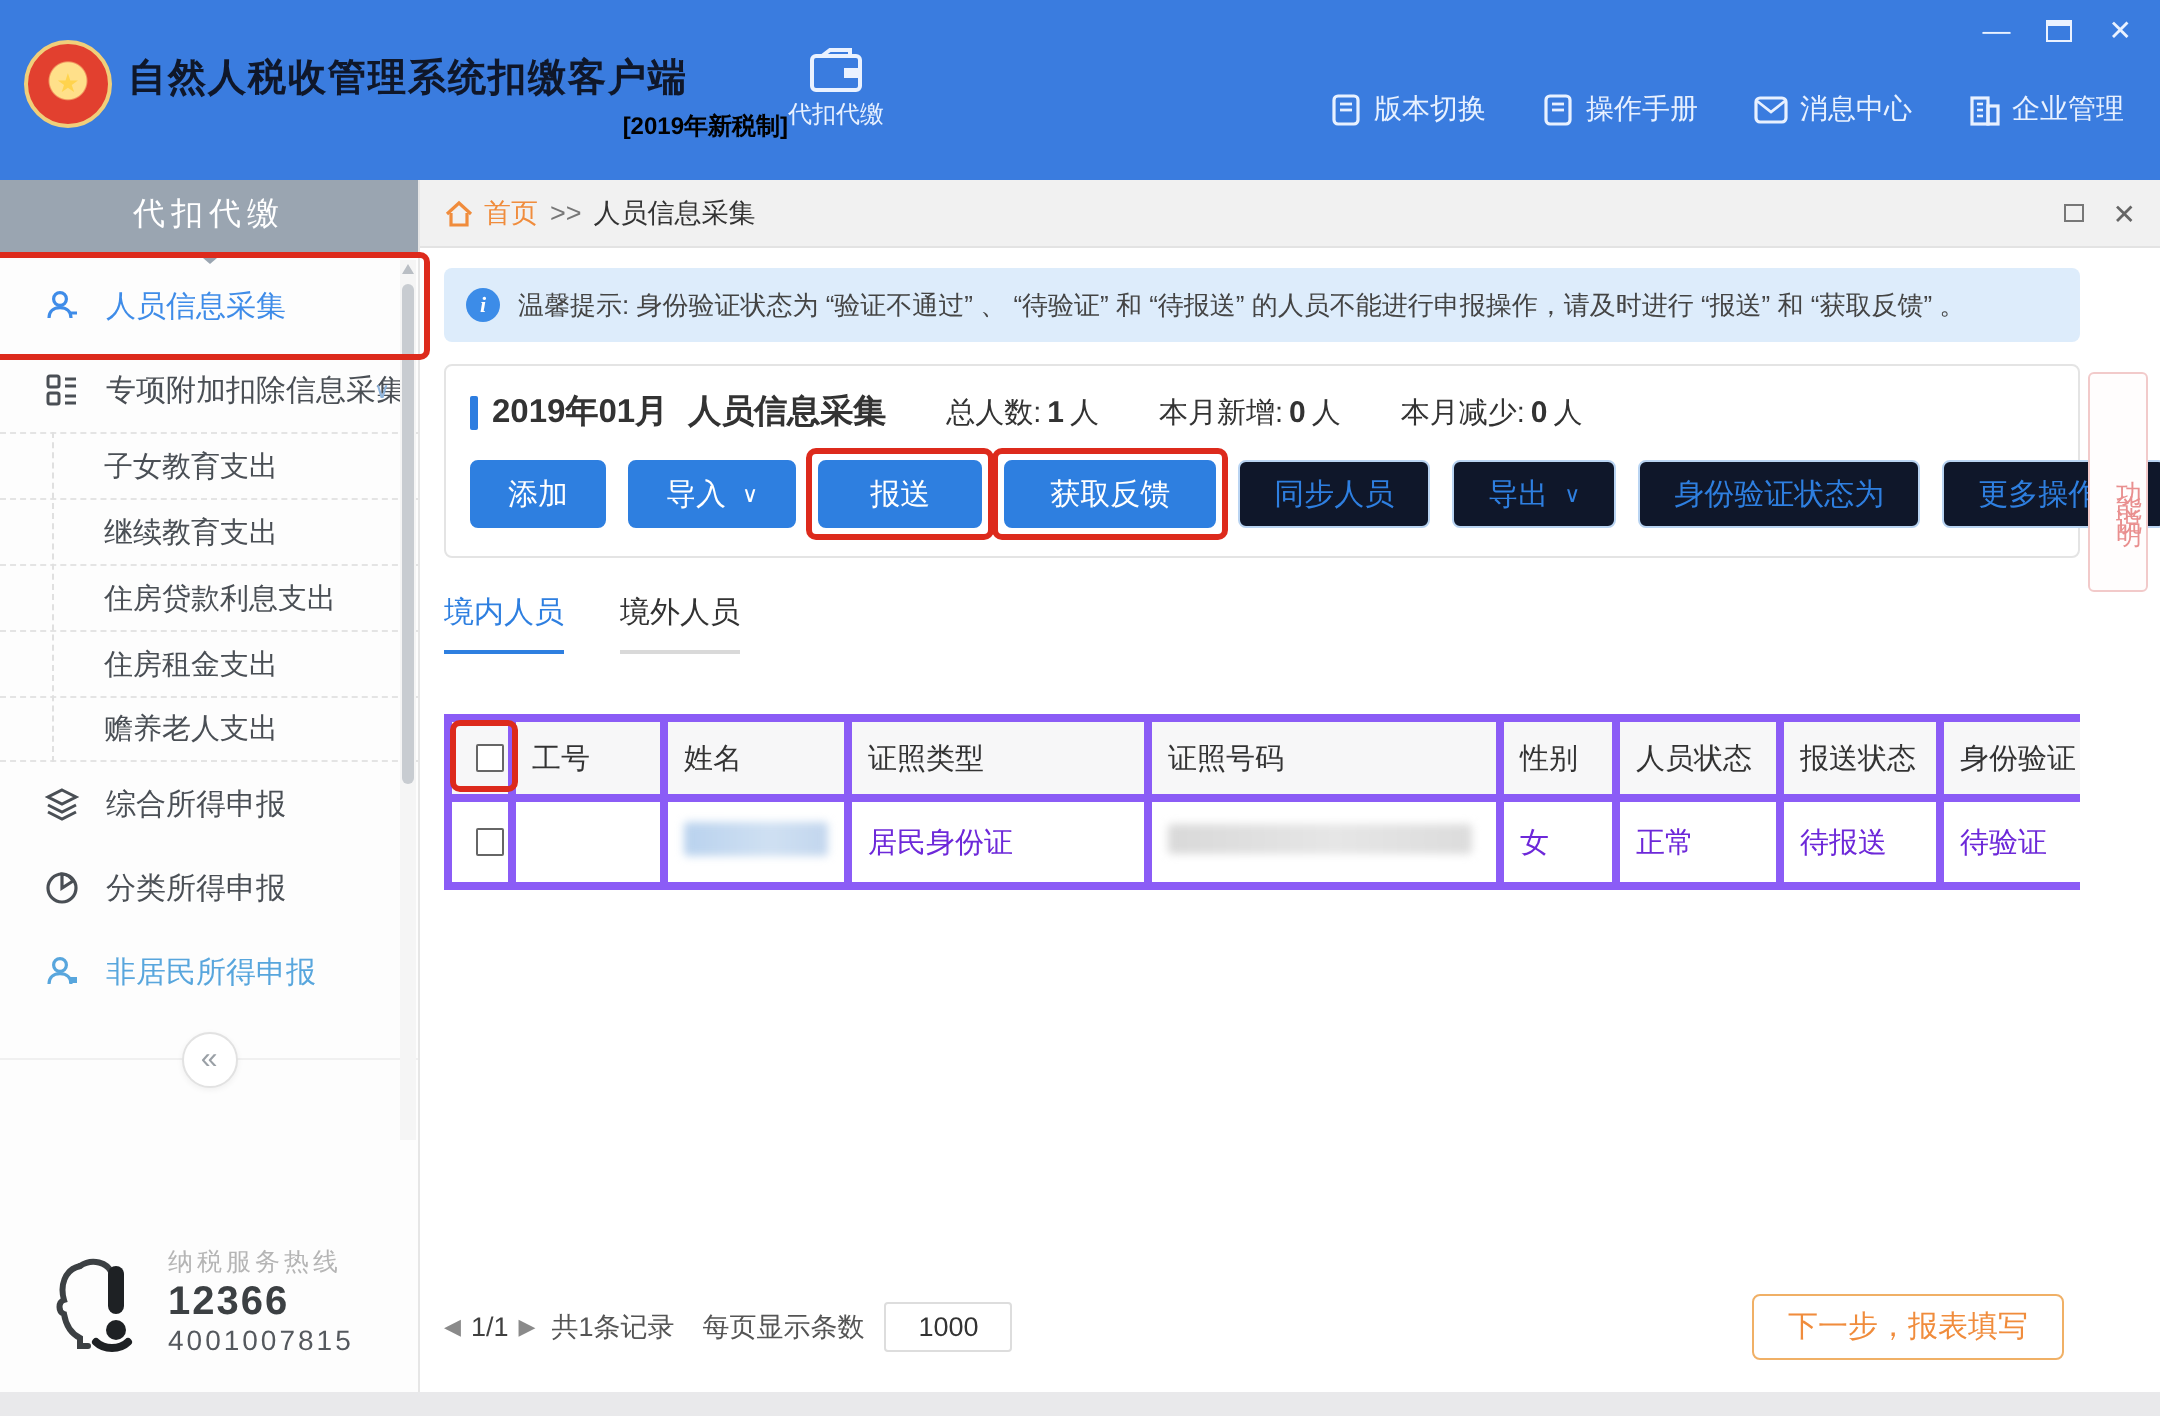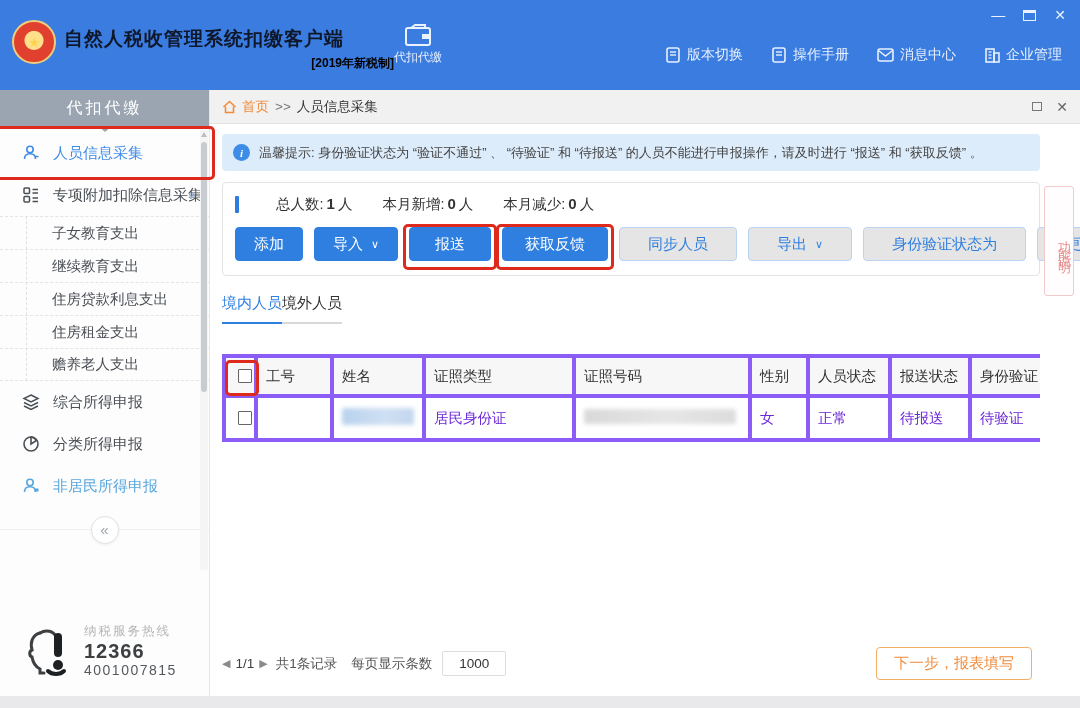--- a/index.html
+++ b/index.html
@@ -69,23 +69,23 @@
   .stats-row { display:flex; align-items:center; font-size:15px; }
   .blue-bar { width:4px; height:17px; background:#2d7de0; margin-right:7px; border-radius:1px; }
   .stats-title { font-weight:bold; font-size:16.5px; color:#333; }
   .stats-title .gap { display:inline-block; width:10px; }
   .stat-group { margin-left:30px; color:#333; font-size:14.5px; }
   .stat-group b { font-size:15px; margin:0 3px; }
   .btn-row { margin-top:13px; display:flex; gap:11px; align-items:center; }
   .btn { height:34px; border-radius:4px; font-size:15px; display:flex; align-items:center; justify-content:center; cursor:pointer; white-space:nowrap; }
   .btn .chev { font-size:11px; margin-left:8px; }
   .btn-primary { background:#2e7fe0; color:#fff; border:1px solid #2e7fe0; padding:0 18px; }
-  .btn-outline { background:#e5e5e5; color:#2e7fe0; border:1px solid #b9d4f2; padding:0 28px;font-family:Liberation Serif, serif; }
-
-  .tabs { margin-top:18px; display:flex; font-size:15px; }
+  .btn-outline { background:#0f172a; color:#2e7fe0; border:1px solid #b9d4f2; padding:0 17px;font-family:Liberation Serif, serif; }
+
+  .tabs { margin-top:18px; display:flex; gap:28px; font-size:15px; }
   .tab { padding-bottom:9px; cursor:pointer; }
   .tab.active { color:#2e7fe0; border-bottom:2px solid #2e7fe0; }
   .tab.inactive { color:#333; border-bottom:2px solid #d9d9d9; }
 
   .table-wrap { margin-top:30px; width:818px; overflow:hidden; }
   table.people { border-collapse:collapse; width:856px; table-layout:fixed; font-size:14.5px; }
   table.people th, table.people td { border:4px solid #8b5cf6; text-align:left; padding:0 8px; }
   table.people th { background:#f7f7f8; height:40px; font-weight:normal; color:#333; }
   table.people td { background:#fff; height:44px; color:#6d28d9; }
   .chk { width:14px; height:14px; border:1.5px solid #666; background:#fff; display:inline-block; border-radius:1px; cursor:pointer; }
@@ -299,20 +299,23 @@
 
   <div class="content-inner">
     <div class="notice">
       <span class="info-icon">i</span>
       <span>温馨提示: 身份验证状态为 “验证不通过” 、 “待验证” 和 “待报送” 的人员不能进行申报操作，请及时进行 “报送” 和 “获取反馈” 。</span>
     </div>
 
     <div class="summary-panel">
       <div class="stats-row">
         <span class="blue-bar"></span>
+        <span class="stats-title">
+          <span>2019年01月</span><span class="gap"></span><span>人员信息采集</span>
+        </span>
         <span class="stat-group">
           <span>总人数:</span><b>1</b><span>人</span>
         </span>
         <span class="stat-group">
           <span>本月新增:</span><b>0</b><span>人</span>
         </span>
         <span class="stat-group">
           <span>本月减少:</span><b>0</b><span>人</span>
         </span>
       </div>

